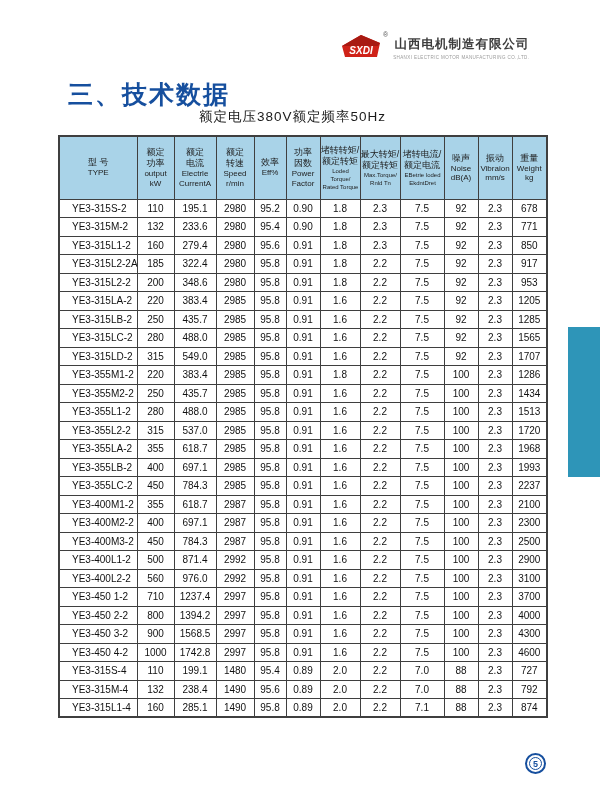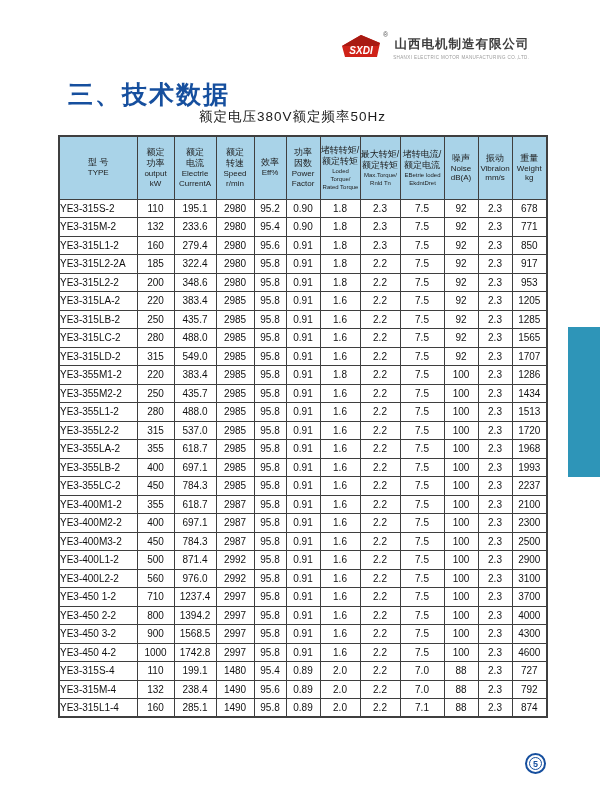--- a/index.html
+++ b/index.html
@@ -67,21 +67,21 @@
     padding:1px 0;
   }
   th .cn{font-size:9px;line-height:1.22;font-weight:500;}
   th .en{font-size:8px;line-height:1.2;}
   th.small-en .en{font-size:6.3px;line-height:1.25;transform:scale(.95);}
   table.spec td{
     height:18.5px;font-size:10px;color:#111;
     padding:0 1px;white-space:nowrap;
   }
   table.spec td.type{
-    text-align:left;padding-left:0;font-size:10px;
+    text-align:left;padding-left:12px;font-size:10px;
   }
   
   .side-tab{
     position:absolute;top:327px;left:568px;
     width:32px;height:150px;background:var(--side-tab);
   }
   .page-num{
     position:absolute;top:753px;left:525px;
     width:21px;height:21px;border:2px solid var(--accent-blue);
     border-radius:50%;

